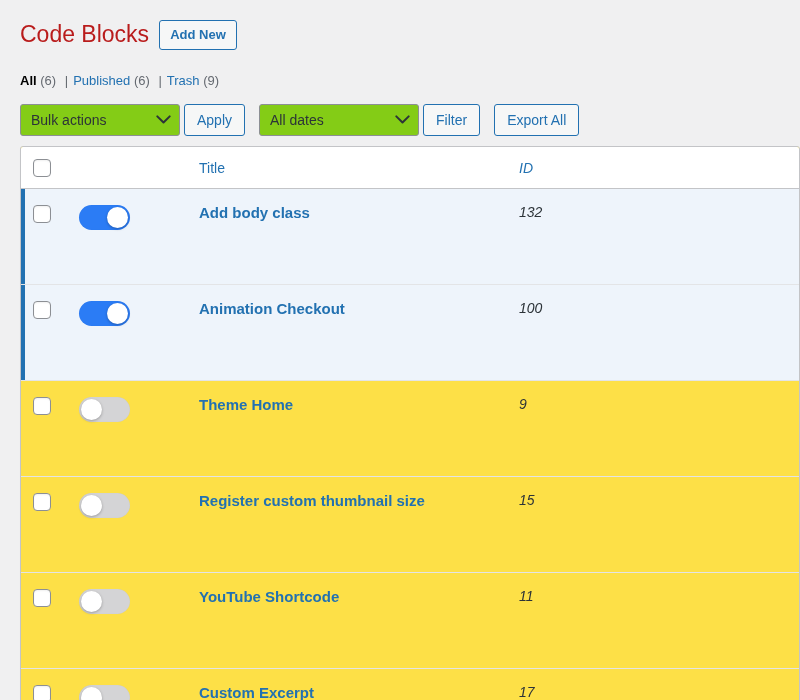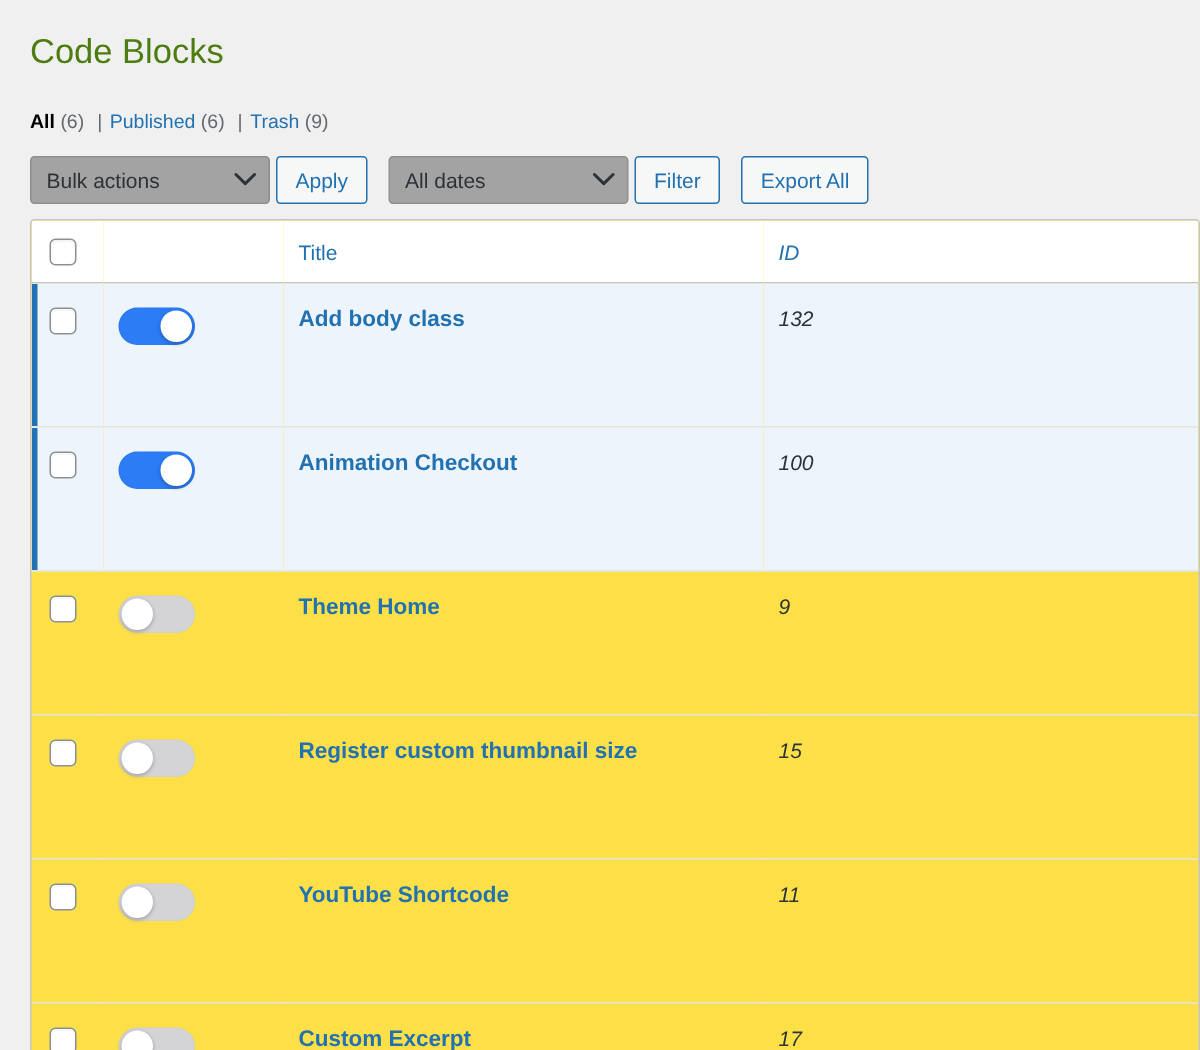--- a/index.html
+++ b/index.html
@@ -27,21 +27,21 @@
   .page-head {
     display: flex;
     align-items: center;
     gap: 10px;
     height: 34px;
   }
   .page-title {
     font-size: 23px;
     font-weight: 400;
     line-height: 1.3;
-    color: #4d7c0f;
+    color: #b91c1c;
     margin: 0;
     padding: 0;
     white-space: nowrap;
   }
   .page-title-action {
     display: inline-block;
     font-size: 13px;
     font-weight: 700;
     line-height: 2.15;
     padding: 0 10px;
@@ -95,21 +95,21 @@
     display: inline-block;
   }
   .wp-select select,
   .wp-select .fake-select {
     appearance: none;
     -webkit-appearance: none;
     font-family: "Liberation Sans", sans-serif;
     font-size: 14px;
     line-height: 2;
     color: #2c3338;
-    background: #a3a3a3;
+    background: #84cc16;
     border: 1px solid #8c8f94;
     border-radius: 3px;
     box-shadow: 0 0 0 transparent;
     height: 32px;
     padding: 0 30px 0 10px;
     min-width: 160px;
     display: flex;
     align-items: center;
     cursor: pointer;
   }
@@ -243,20 +243,21 @@
 
   .cell-mid { padding-top: 16px !important; }
 </style>
 </head>
 <body>
 
 <div class="wrap">
 
   <div class="page-head">
     <h1 class="page-title">Code Blocks</h1>
+    <a class="page-title-action">Add New</a>
   </div>
 
   <ul class="subsubsub">
     <li>
       <a class="current">All</a>
       <span class="count">(6)</span>
       <span class="sep">|</span>
     </li>
     <li>
       <a>Published</a>

